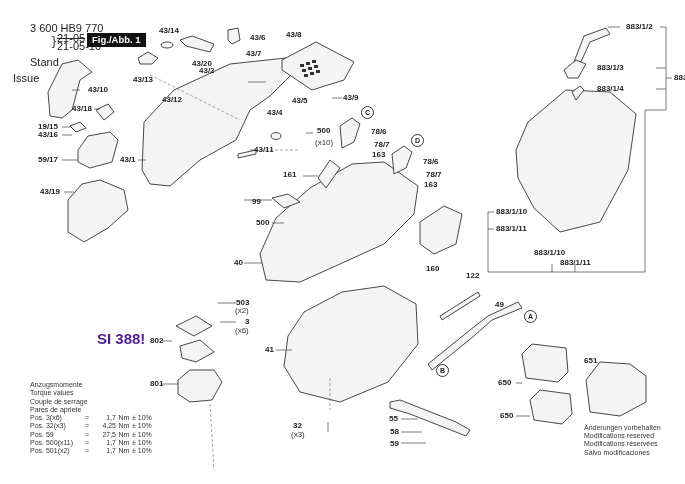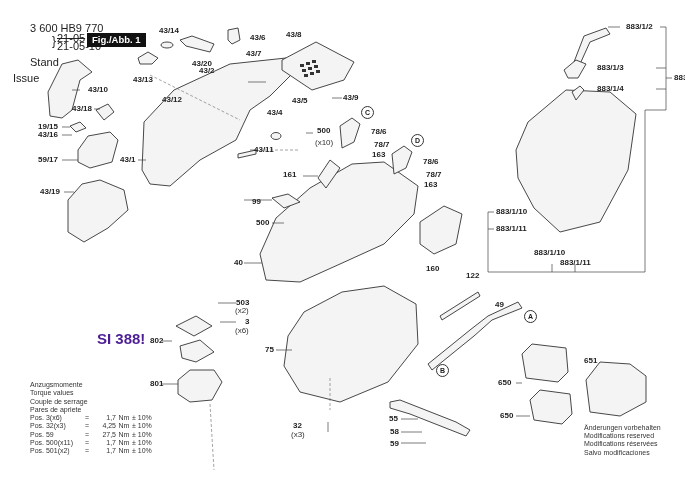--- a/index.html
+++ b/index.html
@@ -204,21 +204,21 @@
 <div class="lbl" style="left:560px;top:259px;">883/1/11</div>
 
 <div class="lbl" style="left:466px;top:272px;">122</div>
 <div class="lbl" style="left:495px;top:301px;">49</div>
 
 <div class="lbl" style="left:236px;top:299px;">503</div>
 <div class="sub" style="left:235px;top:307px;">(x2)</div>
 <div class="lbl" style="left:245px;top:318px;">3</div>
 <div class="sub" style="left:235px;top:327px;">(x6)</div>
 <div class="lbl" style="left:150px;top:337px;">802</div>
-<div class="lbl" style="left:265px;top:346px;">75</div>
+<div class="lbl" style="left:265px;top:346px;">41</div>
 <div class="lbl" style="left:150px;top:380px;">801</div>
 
 <div class="lbl" style="left:293px;top:422px;">32</div>
 <div class="sub" style="left:291px;top:431px;">(x3)</div>
 <div class="lbl" style="left:389px;top:415px;">55</div>
 <div class="lbl" style="left:390px;top:428px;">58</div>
 <div class="lbl" style="left:390px;top:440px;">59</div>
 
 <div class="lbl" style="left:498px;top:379px;">650</div>
 <div class="lbl" style="left:500px;top:412px;">650</div>

